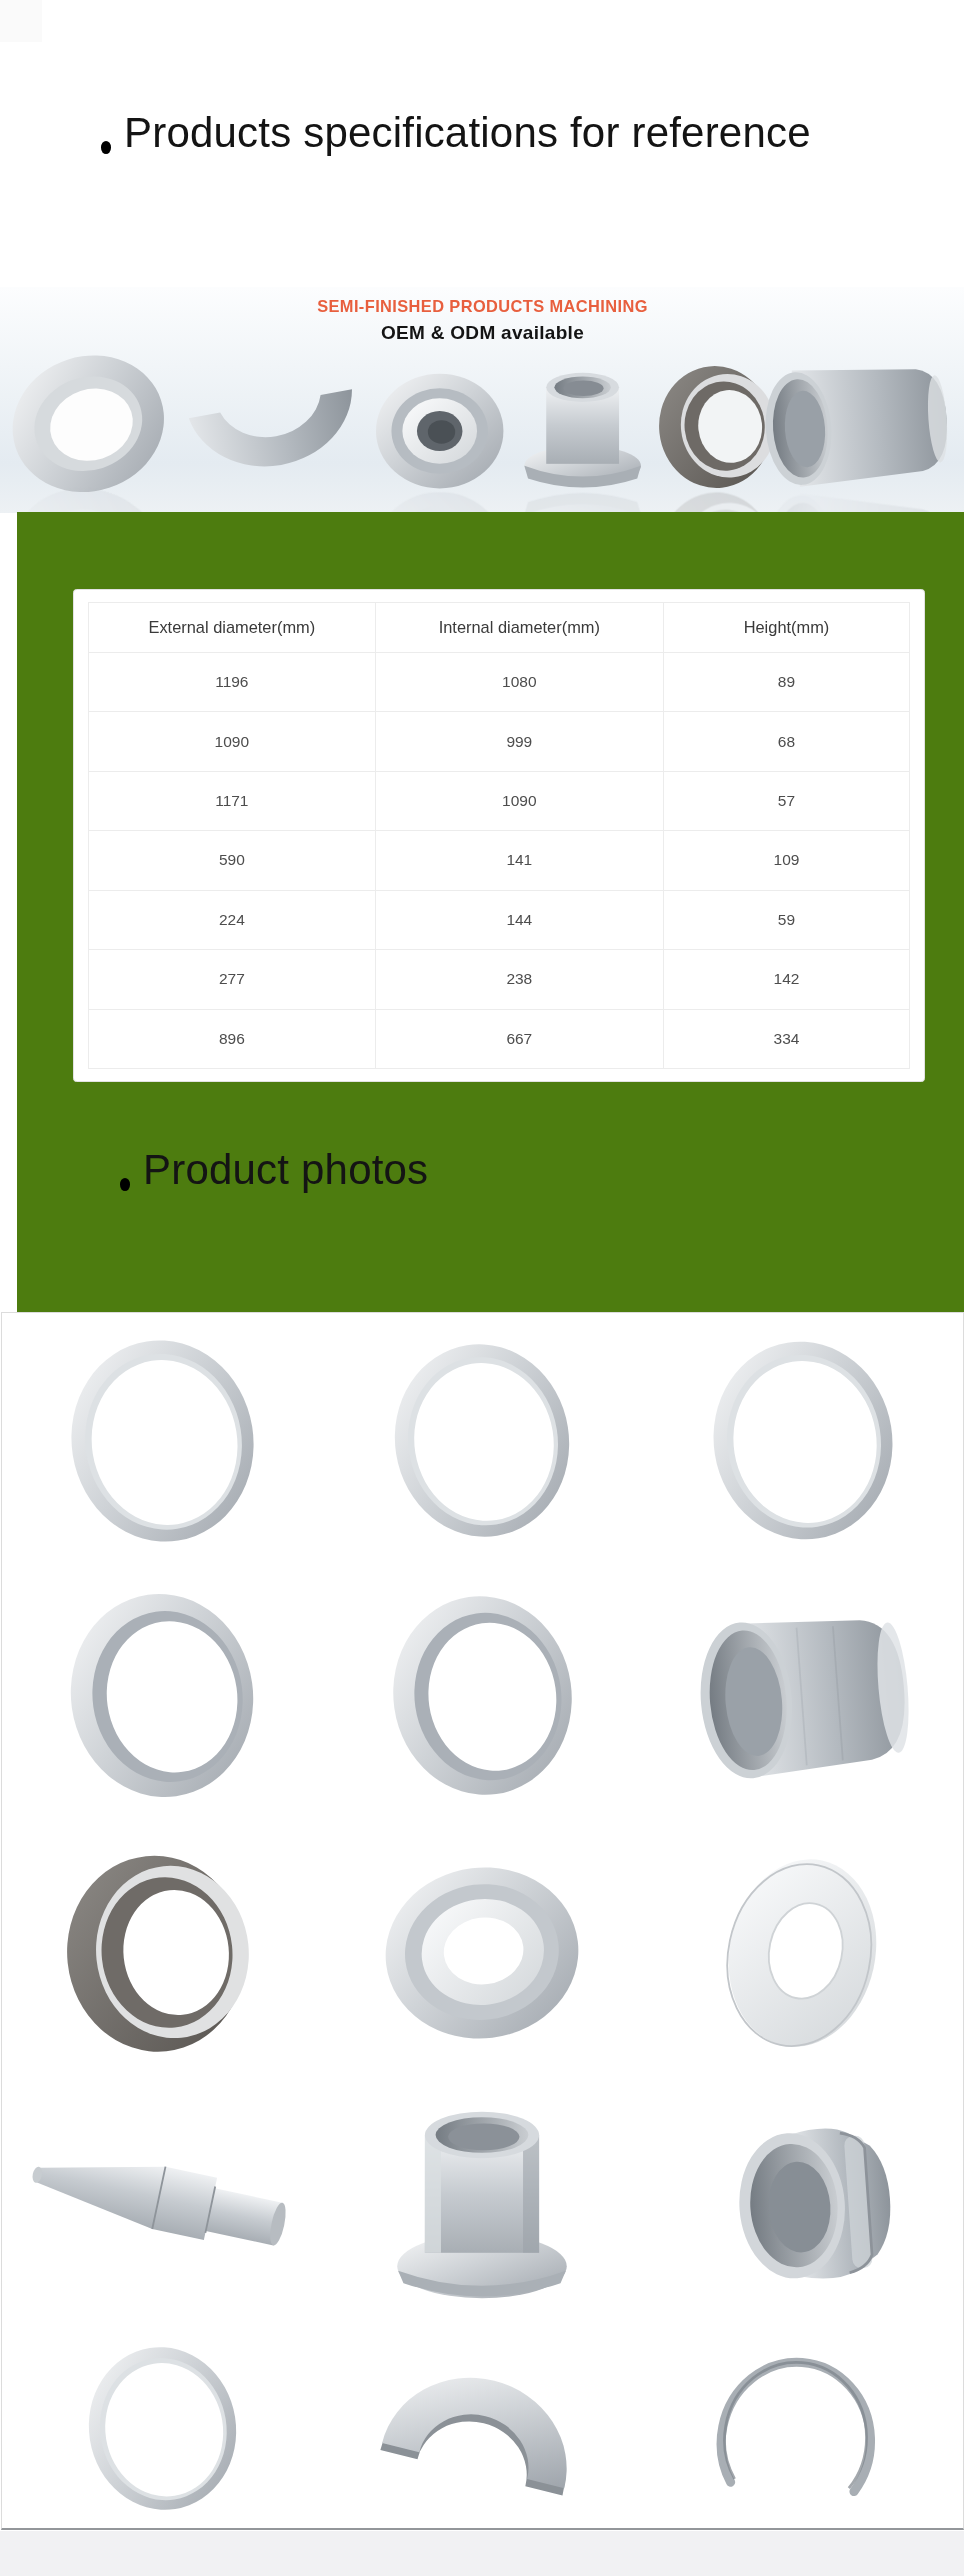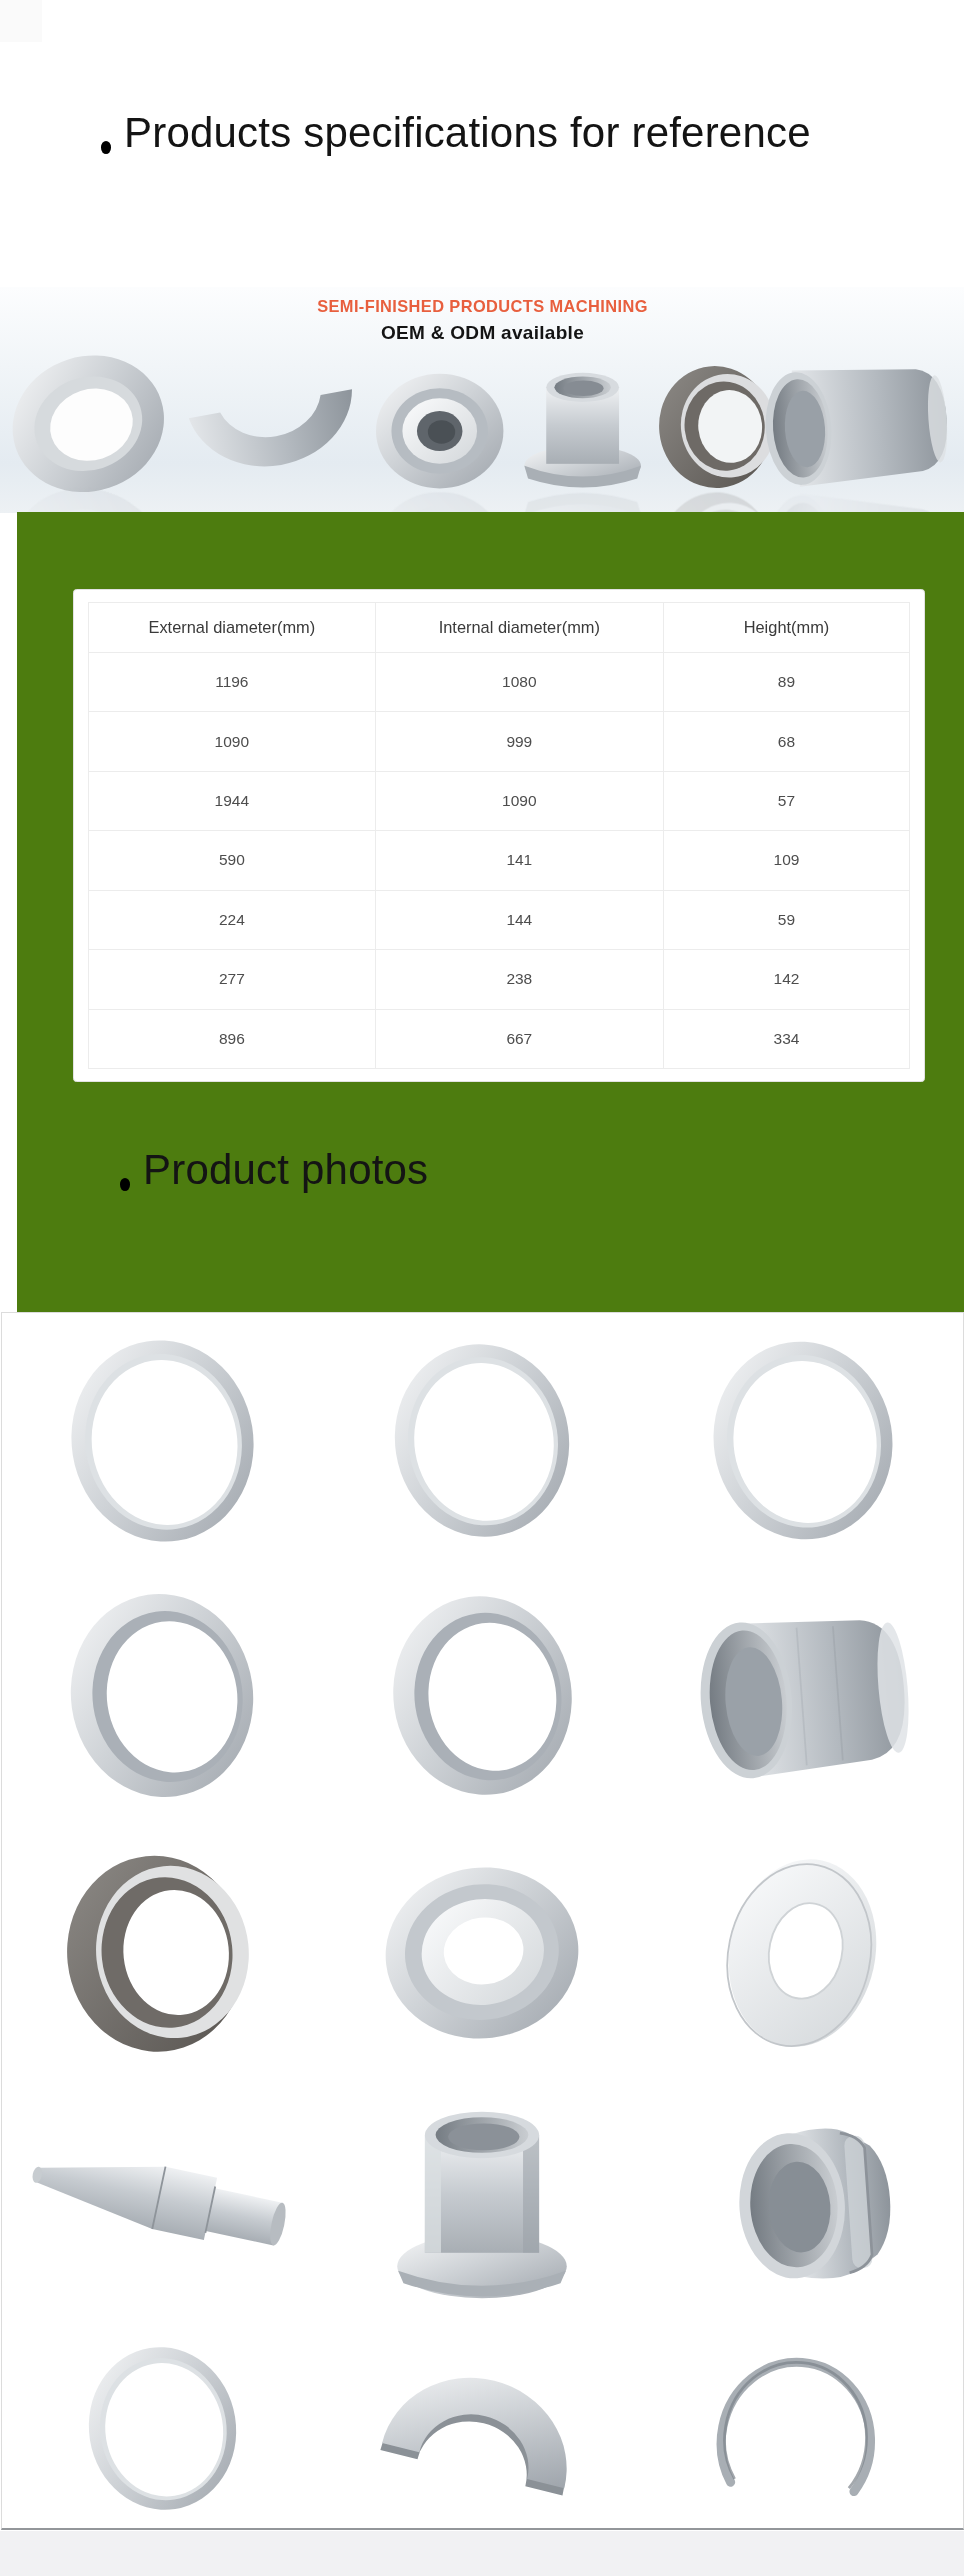--- a/index.html
+++ b/index.html
@@ -181,21 +181,21 @@
               <td>1196</td>
               <td>1080</td>
               <td>89</td>
             </tr>
             <tr>
               <td>1090</td>
               <td>999</td>
               <td>68</td>
             </tr>
             <tr>
-              <td>1944</td>
+              <td>1171</td>
               <td>1090</td>
               <td>57</td>
             </tr>
             <tr>
               <td>590</td>
               <td>141</td>
               <td>109</td>
             </tr>
             <tr>
               <td>224</td>

